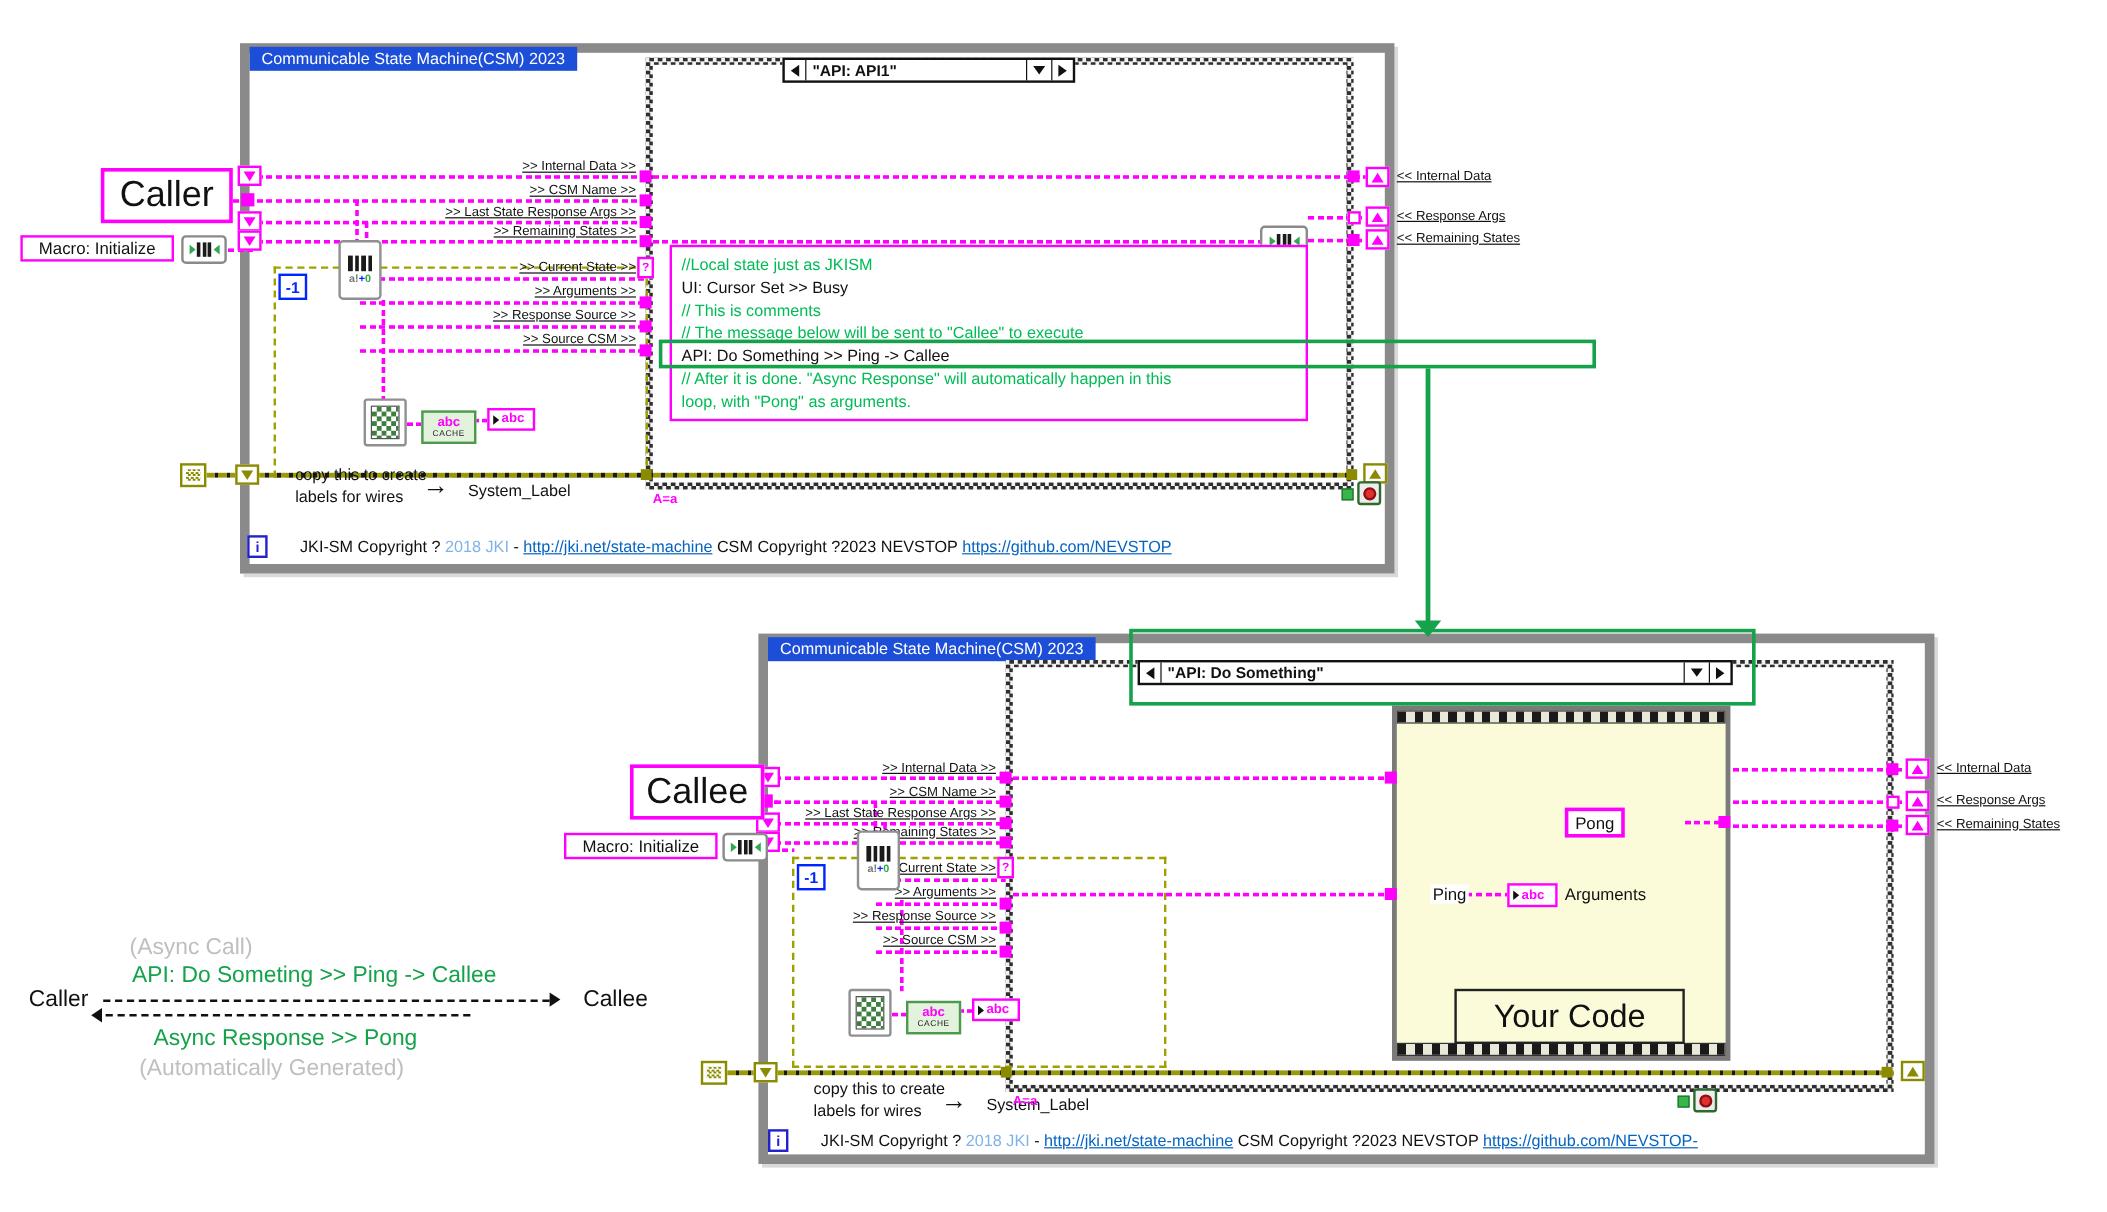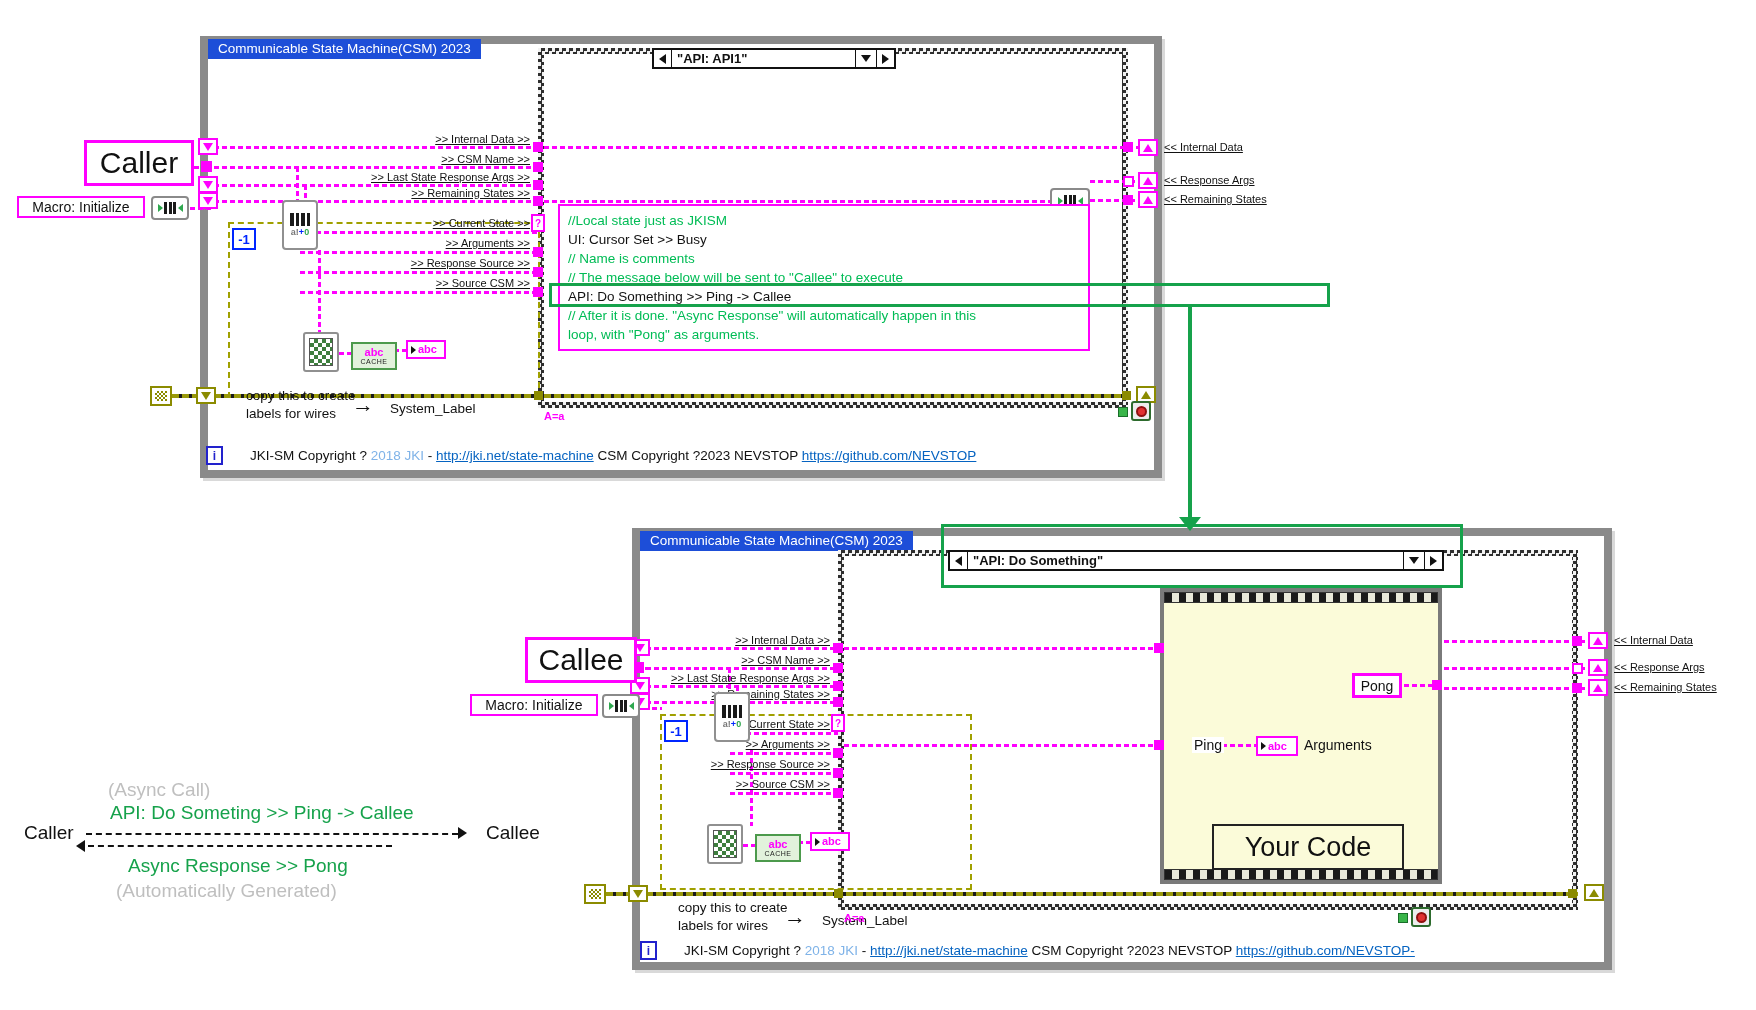--- a/index.html
+++ b/index.html
@@ -227,21 +227,21 @@
     <div class="l2">CACHE</div>
   </div>
   <div class="abs sabc" style="left:406px;top:340px;width:40px;height:19px;">
     <div class="bt"></div>
       <div class="tx">abc</div>
   </div>
 
   <div class="abs comment" style="left:558px;top:204px;width:532px;height:147px;">
     <div class="g">//Local state just as JKISM</div>
     <div class="k">UI: Cursor Set &gt;&gt; Busy</div>
-    <div class="g">// Name is comments</div>
+    <div class="g">// This is comments</div>
     <div class="g">// The message below will be sent to "Callee" to execute</div>
     <div class="k">API: Do Something &gt;&gt; Ping -&gt; Callee</div>
     <div class="g">// After it is done. "Async Response" will automatically happen in this</div>
     <div class="g">loop, with "Pong" as arguments.</div>
   </div>
 
   <div class="abs note" style="left:246px;top:388px;">copy this to create</div>
   <div class="abs note" style="left:246px;top:406px;">labels for wires</div>
   <div class="abs note" style="left:352px;top:392px;font-size:22px;font-weight:bold;">→</div>
   <div class="abs note" style="left:390px;top:401px;">System_Label</div>
@@ -393,21 +393,21 @@
     </div>
   <div class="abs cacheicon" style="left:755px;top:834px;width:46px;height:28px;">
     <div class="l1">abc</div>
     <div class="l2">CACHE</div>
   </div>
   <div class="abs sabc" style="left:810px;top:832px;width:40px;height:19px;">
     <div class="bt"></div>
       <div class="tx">abc</div>
   </div>
 
-  <div class="abs pbox" style="left:1352px;top:673px;width:50px;height:25px;font-size:14px;">Pong</div>
+  <div class="abs pbox" style="left:1304px;top:673px;width:50px;height:25px;font-size:14px;">Pong</div>
   <div class="abs plaintext" style="left:1192px;top:737px;font-size:14px;background:#fff;padding:0 2px;">Ping</div>
   <div class="abs sabc" style="left:1256px;top:736px;width:42px;height:20px;">
     <div class="bt"></div>
       <div class="tx">abc</div>
   </div>
   <div class="abs plaintext" style="left:1304px;top:737px;font-size:14px;">Arguments</div>
   <div class="abs yourcode" style="left:1212px;top:800px;width:192px;height:46px;">Your Code</div>
 
   <div class="abs note" style="left:678px;top:900px;">copy this to create</div>
   <div class="abs note" style="left:678px;top:918px;">labels for wires</div>

